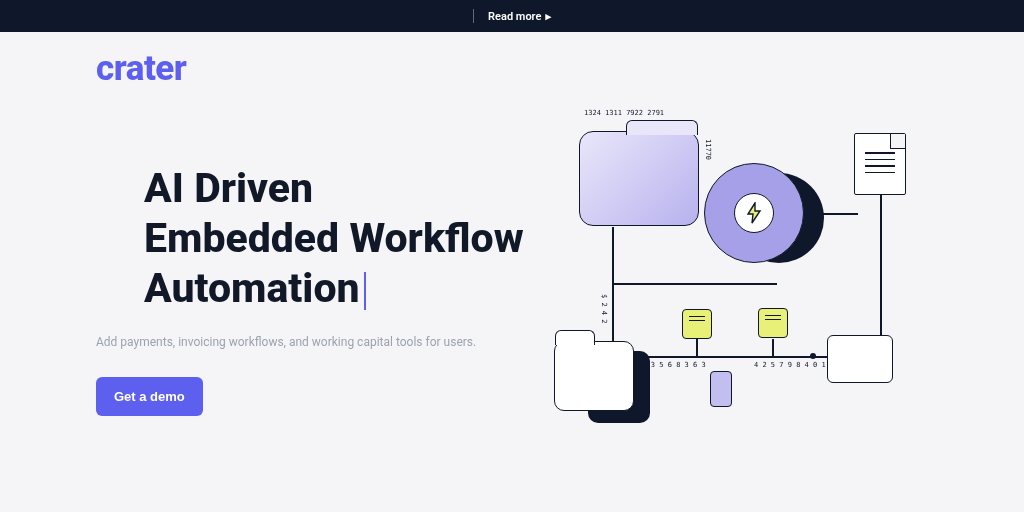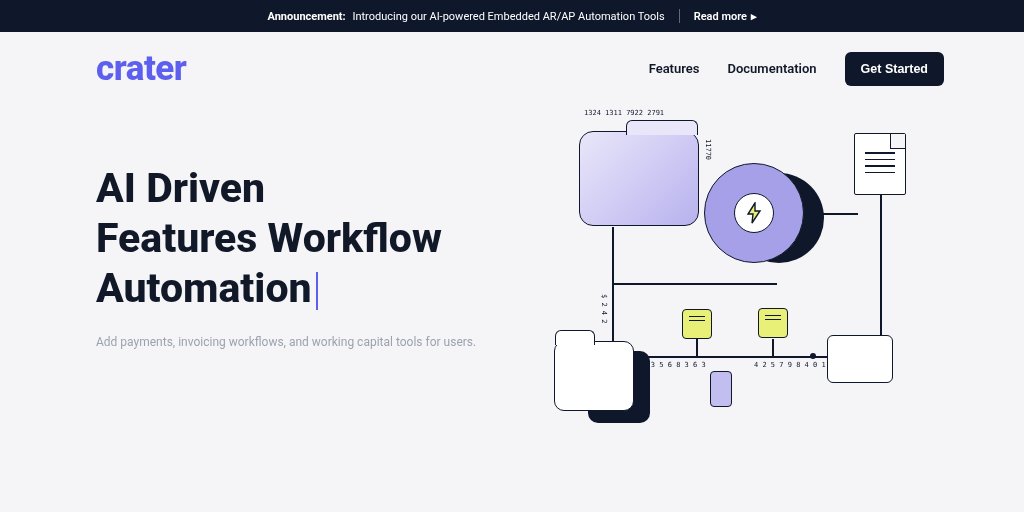--- a/index.html
+++ b/index.html
@@ -60,20 +60,21 @@
     display: flex;
     padding: 74px 60px 0 96px;
     position: relative;
   }
   .hero-left { flex: 1; }
   .hero-title {
     font-size: 41px;
     font-weight: 800;
     color: #111827;
     line-height: 1.22;
+    margin-left: 48px;
   }
   .hero-sub {
     margin-top: 22px;
     color: #9CA3AF;
     font-size: 12px;
   }
   .demo-btn {
     margin-top: 28px;
     background: #5D5FEF;
     color: #fff;
@@ -203,48 +204,40 @@
   .cursor-blink {
     display: inline-block; width: 2px; height: 38px;
     background: #5D5FEF; margin-left: 4px;
     vertical-align: middle;
   }
 </style>
 </head>
 <body>
 
 <div class="announcement-bar">
-  <span>
-    <span class="label">Announcement:</span>
-    <span>Introducing our AI-powered Embedded AR/AP Automation Tools</span>
-  </span>
   <span class="divider"></span>
   <span class="read-more">
     <span>Read more</span>
     <span>▸</span>
   </span>
 </div>
 
 <div class="nav">
   <div class="logo">crater</div>
-  <div class="nav-right">
-    <span class="nav-link">Features</span>
-    <span class="nav-link">Documentation</span>
-    <button class="get-started-btn">Get Started</button>
-  </div>
 </div>
 
 <div class="hero">
   <div class="hero-left">
     <h1 class="hero-title">
       <span>AI Driven</span><br>
-      <span>Features Workflow</span><br>
+      <span>Embedded Workflow</span><br>
       <span>Automation</span><span class="cursor-blink"></span>
     </h1>
     <p class="hero-sub">Add payments, invoicing workflows, and working capital tools for users.</p>
+    <button class="demo-btn">Get a demo</button>
   </div>
 
   <div class="hero-right">
     <span class="tiny-text tt1">1324 1311 7922 2791</span>
     <span class="tiny-text tt2">11770</span>
     <span class="tiny-text tt3">$ 2 4 2</span>
     <span class="tiny-text tt4">1 4 3 5 6 8 3 6 3</span>
     <span class="tiny-text tt5">4 2 5 7 9 8 4 0 1 9 7 1</span>
 
     <div class="line line-v1"></div>

